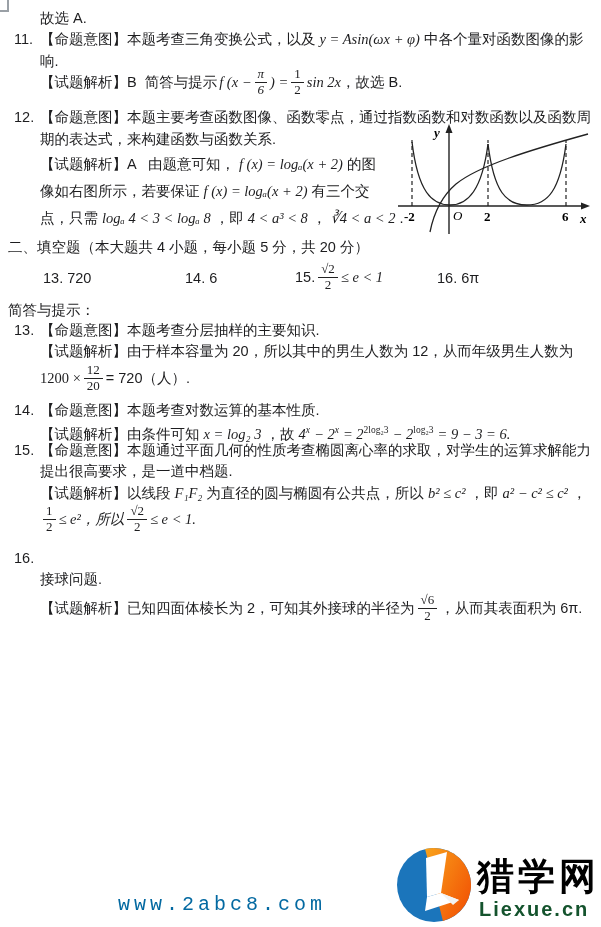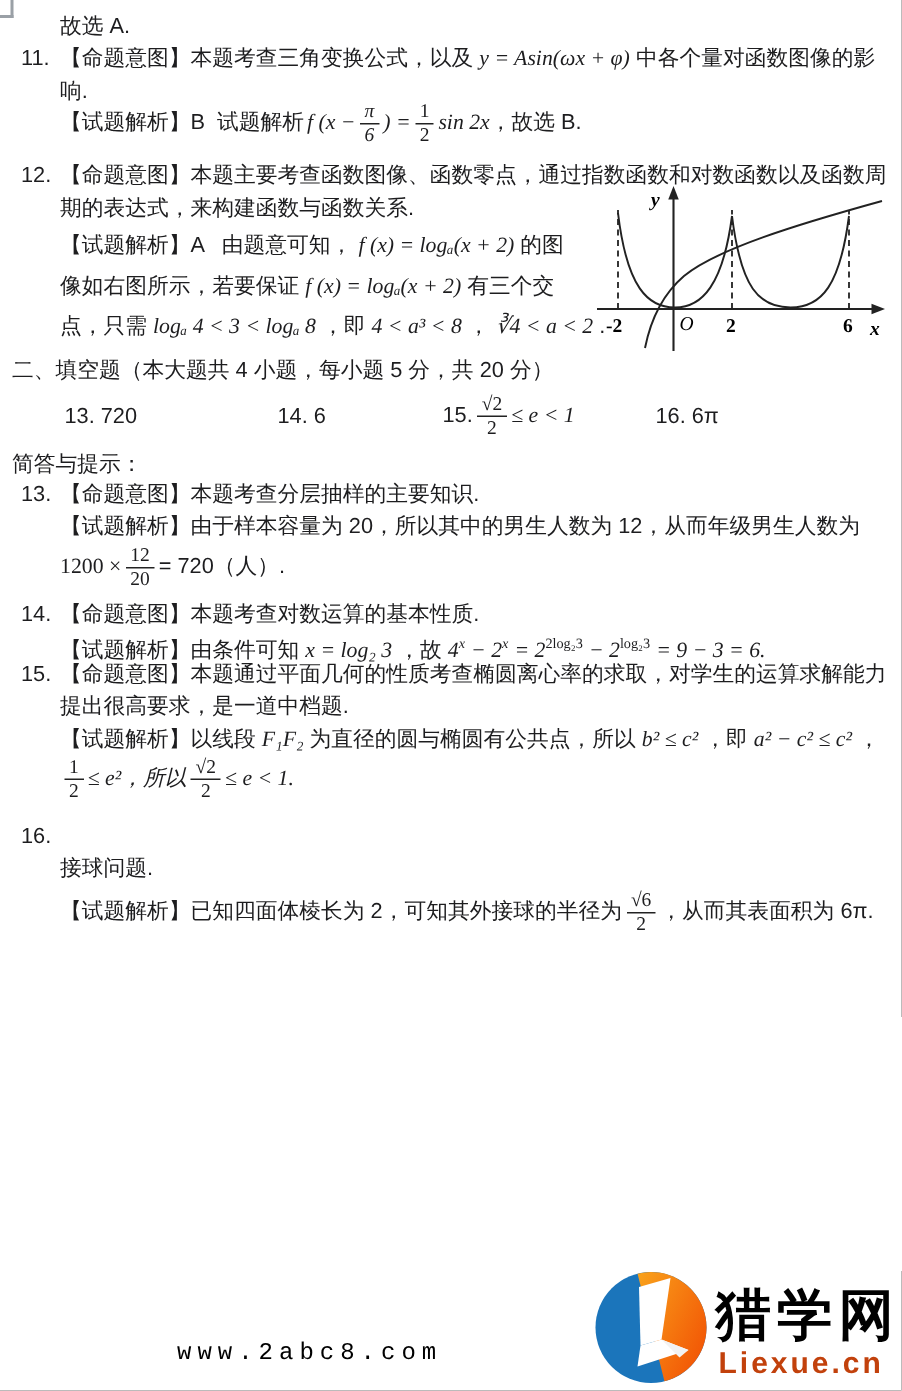--- a/index.html
+++ b/index.html
@@ -15,26 +15,26 @@
   .mu{font-family:"Liberation Serif",serif;font-style:normal;}
   .frac{display:inline-flex;flex-direction:column;align-items:center;vertical-align:middle;
         margin:0 3px;font-size:13px;line-height:1.15;font-family:"Liberation Serif",serif;}
   .frac .fn{padding:0 3px;border-bottom:1px solid #222;display:block;}
   .frac .fd{display:block;}
   sup{font-size:9.5px;}
   .corner{position:absolute;left:0;top:0;width:7px;height:10px;
           border-right:2px solid #9aa0a6;border-bottom:2px solid #9aa0a6;}
   .graph{position:absolute;left:394px;top:120px;}
   .answers span.ans{position:absolute;top:0;}
-  .watermark{position:absolute;left:118px;top:893px;color:#000000;
-             font-family:"Liberation Mono",monospace;font-size:16px;letter-spacing:4px;}
+  .watermark{position:absolute;left:118px;top:893px;color:#0369a1;
+             font-family:"Liberation Mono",monospace;font-size:20px;letter-spacing:4px;}
   .logo-icon{position:absolute;left:396px;top:845px;}
   .brand-cn{position:absolute;left:477px;top:858px;color:#000000;font-weight:bold;
             font-size:37px;letter-spacing:4px;line-height:1;}
-  .brand-en{position:absolute;left:479px;top:899px;color:#c2410c;font-weight:bold;
+  .brand-en{position:absolute;left:479px;top:899px;color:#14532d;font-weight:bold;
             font-size:20px;letter-spacing:2px;line-height:1;}
   .gtext{font-family:"Liberation Serif",serif;font-size:13px;}
   .gitalic{font-style:italic;font-weight:bold;}
 </style>
 </head>
 <body>
 
 <div class="page">
 
   <div class="corner"></div>
@@ -43,21 +43,21 @@
 
   <div class="line" style="left:40px;top:29px;">
     <span class="qnum" style="left:-26px;">11.</span>
     <span>【命题意图】</span><span>本题考查三角变换公式，以及</span>
     <span class="m">y = Asin(ωx + φ)</span>
     <span>中各个量对函数图像的影</span>
   </div>
   <div class="line" style="left:40px;top:51px;">响.</div>
   <div class="line flexline" style="left:40px;top:64px;height:36px;">
     <span>【试题解析】B</span>
-    <span style="margin-left:8px;">试题解析</span>
+    <span style="margin-left:8px;">简答与提示</span>
     <span class="m" style="margin-left:2px;">f (x −</span>
     <span class="frac m">
       <span class="fn">π</span>
       <span class="fd">6</span>
     </span>
     <span class="m">) =</span>
     <span class="frac mu">
       <span class="fn">1</span>
       <span class="fd">2</span>
     </span>

